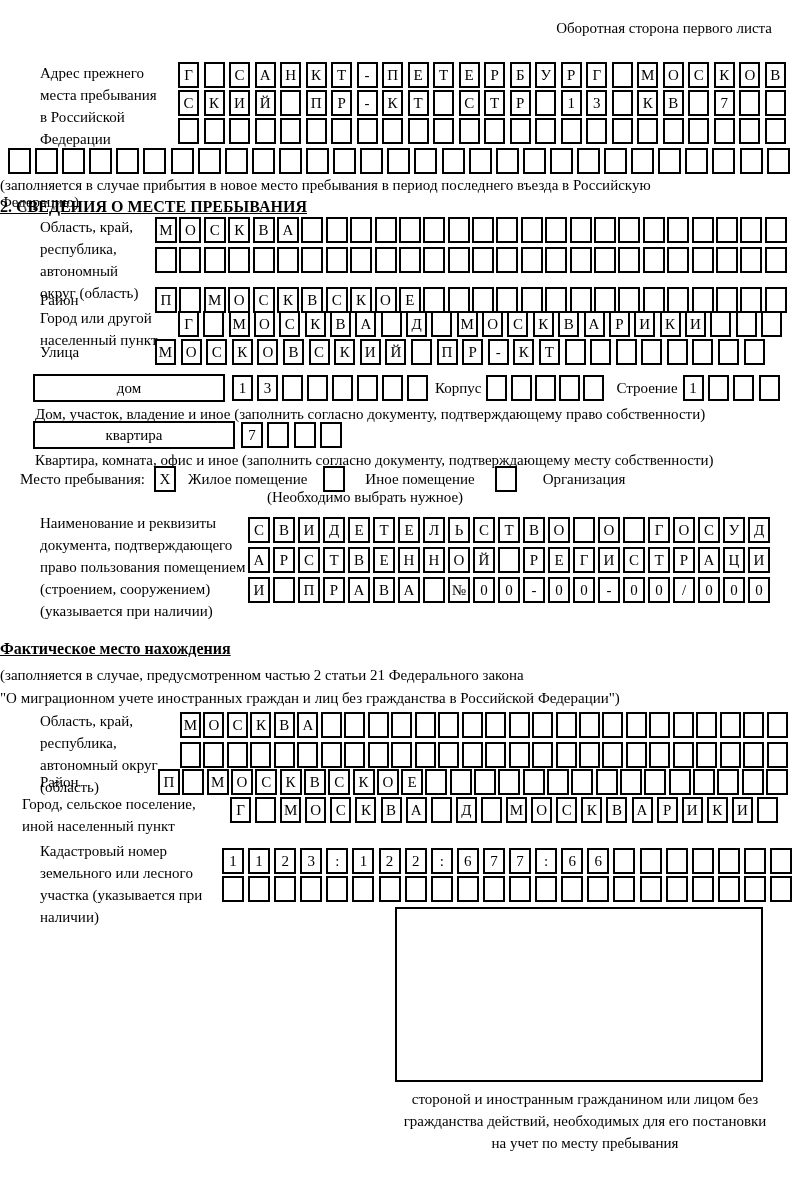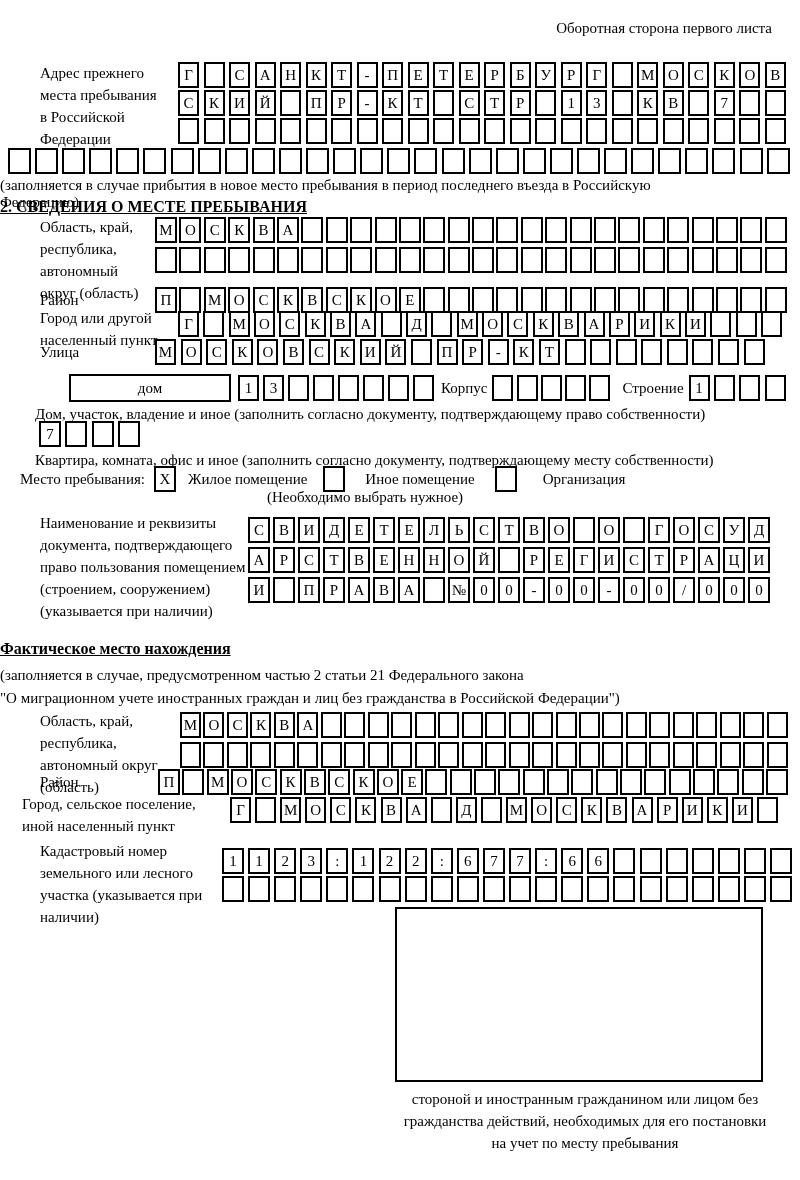--- a/index.html
+++ b/index.html
@@ -287,21 +287,21 @@
     <div class="cell"></div>
     <div class="cell"></div>
     <div class="cell"></div>
     <div class="cell"></div>
     <div class="cell"></div>
     <div class="cell"></div>
     <div class="cell"></div>
   </div>
 
 <div class="abs inlinerow" style="left:33px; top:374px;">
-  <div class="bigfield" style="width:162px;margin-left:36px;">дом</div>
+  <div class="bigfield" style="width:192px;">дом</div>
   <div class="boxes" style="width:196px; margin-left:7px;">
       <div class="cell">1</div>
       <div class="cell">3</div>
       <div class="cell"></div>
       <div class="cell"></div>
       <div class="cell"></div>
       <div class="cell"></div>
       <div class="cell"></div>
       <div class="cell"></div>
     </div>
@@ -317,20 +317,21 @@
   <div class="boxes" style="width:97px;">
       <div class="cell">1</div>
       <div class="cell"></div>
       <div class="cell"></div>
       <div class="cell"></div>
     </div>
 </div>
 <div class="abs note" style="left:35px; top:406px;">Дом, участок, владение и иное (заполнить согласно документу, подтверждающему право собственности)</div>
 
 <div class="abs inlinerow" style="left:33px; top:421px;">
+  <div class="bigfield" style="width:202px;">квартира</div>
   <div class="boxes cw22" style="width:101px; margin-left:6px;">
       <div class="cell">7</div>
       <div class="cell"></div>
       <div class="cell"></div>
       <div class="cell"></div>
     </div>
 </div>
 <div class="abs note" style="left:35px; top:452px;">Квартира, комната, офис и иное (заполнить согласно документу, подтверждающему месту собственности)</div>
 
 <div class="abs inlinerow" style="left:20px; top:466px;">

